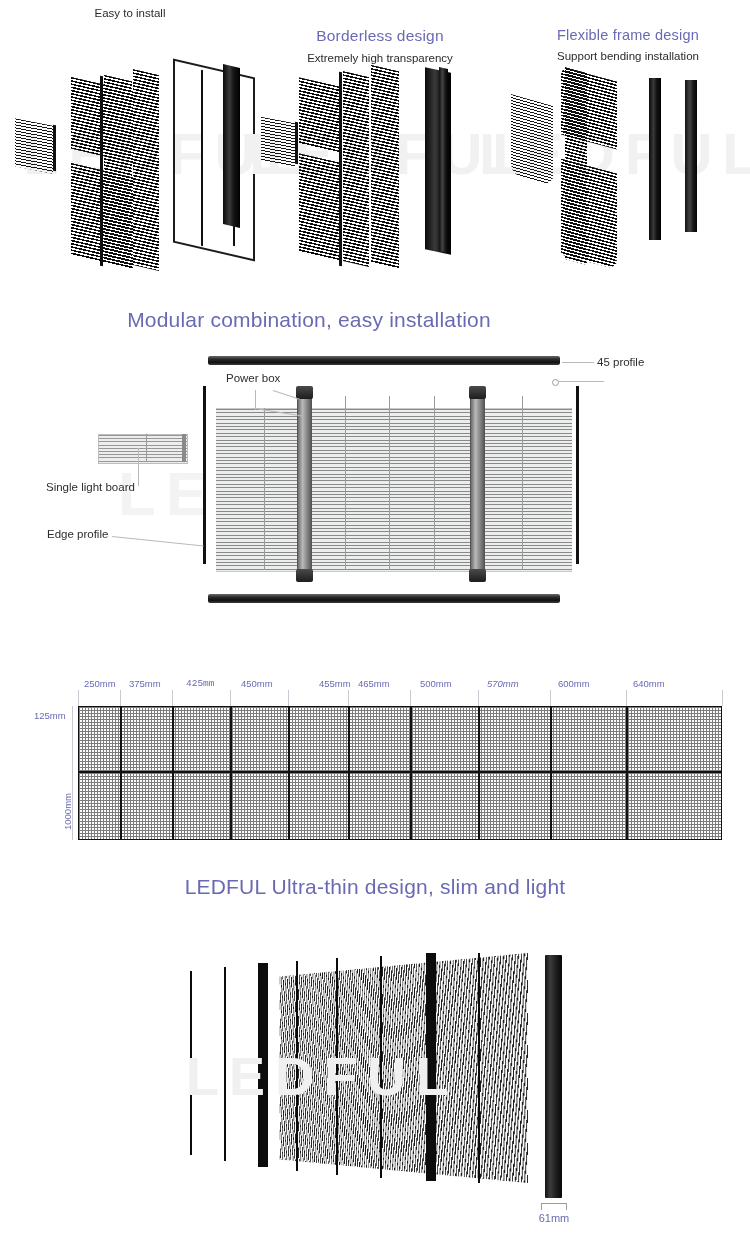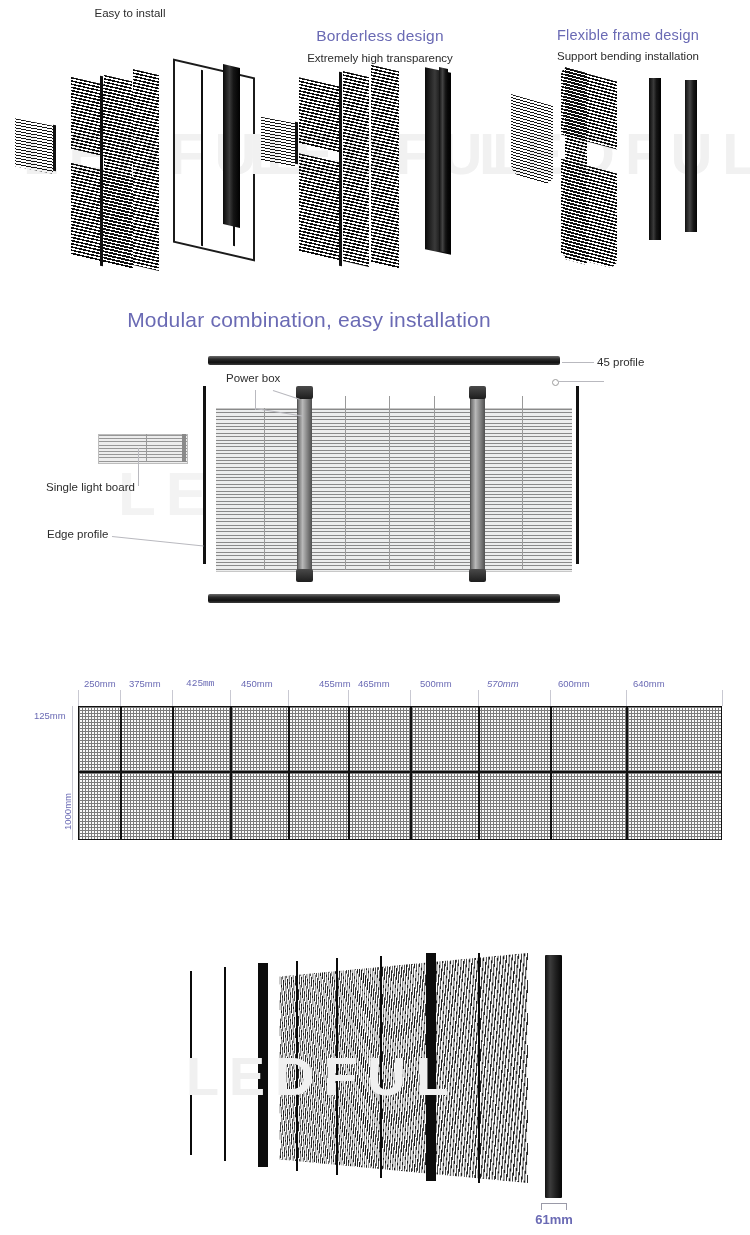--- a/index.html
+++ b/index.html
@@ -158,21 +158,21 @@
   .sidebar-prof{
     position:absolute;left:545px;top:955px;width:17px;height:243px;
     background:linear-gradient(to right,#111,#3c3c3c 30%,#212121 62%,#060606);
     border-radius:1px;
   }
   .dimbracket{position:absolute;border-top:1px solid #9a9aa8;}
   .dimbracket .endl,.dimbracket .endr{
     position:absolute;top:0;width:1px;height:6px;background:#9a9aa8;
   }
   .dim61{
-    position:absolute;font-size:13px;color:#6a6ab4;text-align:center;font-weight:bold;
+    position:absolute;font-size:11px;color:#6a6ab4;text-align:center;
   }
 </style>
 </head>
 <body>
 
 <div class="page">
 
   <div class="sec1">
 
     <div class="col c1">
@@ -321,20 +321,21 @@
       <div class="divv" style="left:210px;"></div>
       <div class="divv" style="left:270px;"></div>
       <div class="divv" style="left:332px;"></div>
       <div class="divv" style="left:400px;"></div>
       <div class="divv" style="left:472px;"></div>
       <div class="divv" style="left:548px;"></div>
     </div>
   </div>
 
   <div class="sec4">
+    <div class="heading">LEDFUL Ultra-thin design, slim and light</div>
 
     <div class="photo">
       <div class="wallpersp"></div>
       <div class="pillar" style="left:12px;top:18px;bottom:28px;"></div>
       <div class="pillar" style="left:46px;top:14px;bottom:22px;"></div>
       <div class="pbcol" style="left:80px;top:10px;bottom:16px;"></div>
       <div class="pillar" style="left:118px;top:8px;bottom:12px;"></div>
       <div class="pillar" style="left:158px;top:5px;bottom:8px;"></div>
       <div class="pillar" style="left:202px;top:3px;bottom:5px;"></div>
       <div class="pbcol" style="left:248px;top:0px;bottom:2px;"></div>

